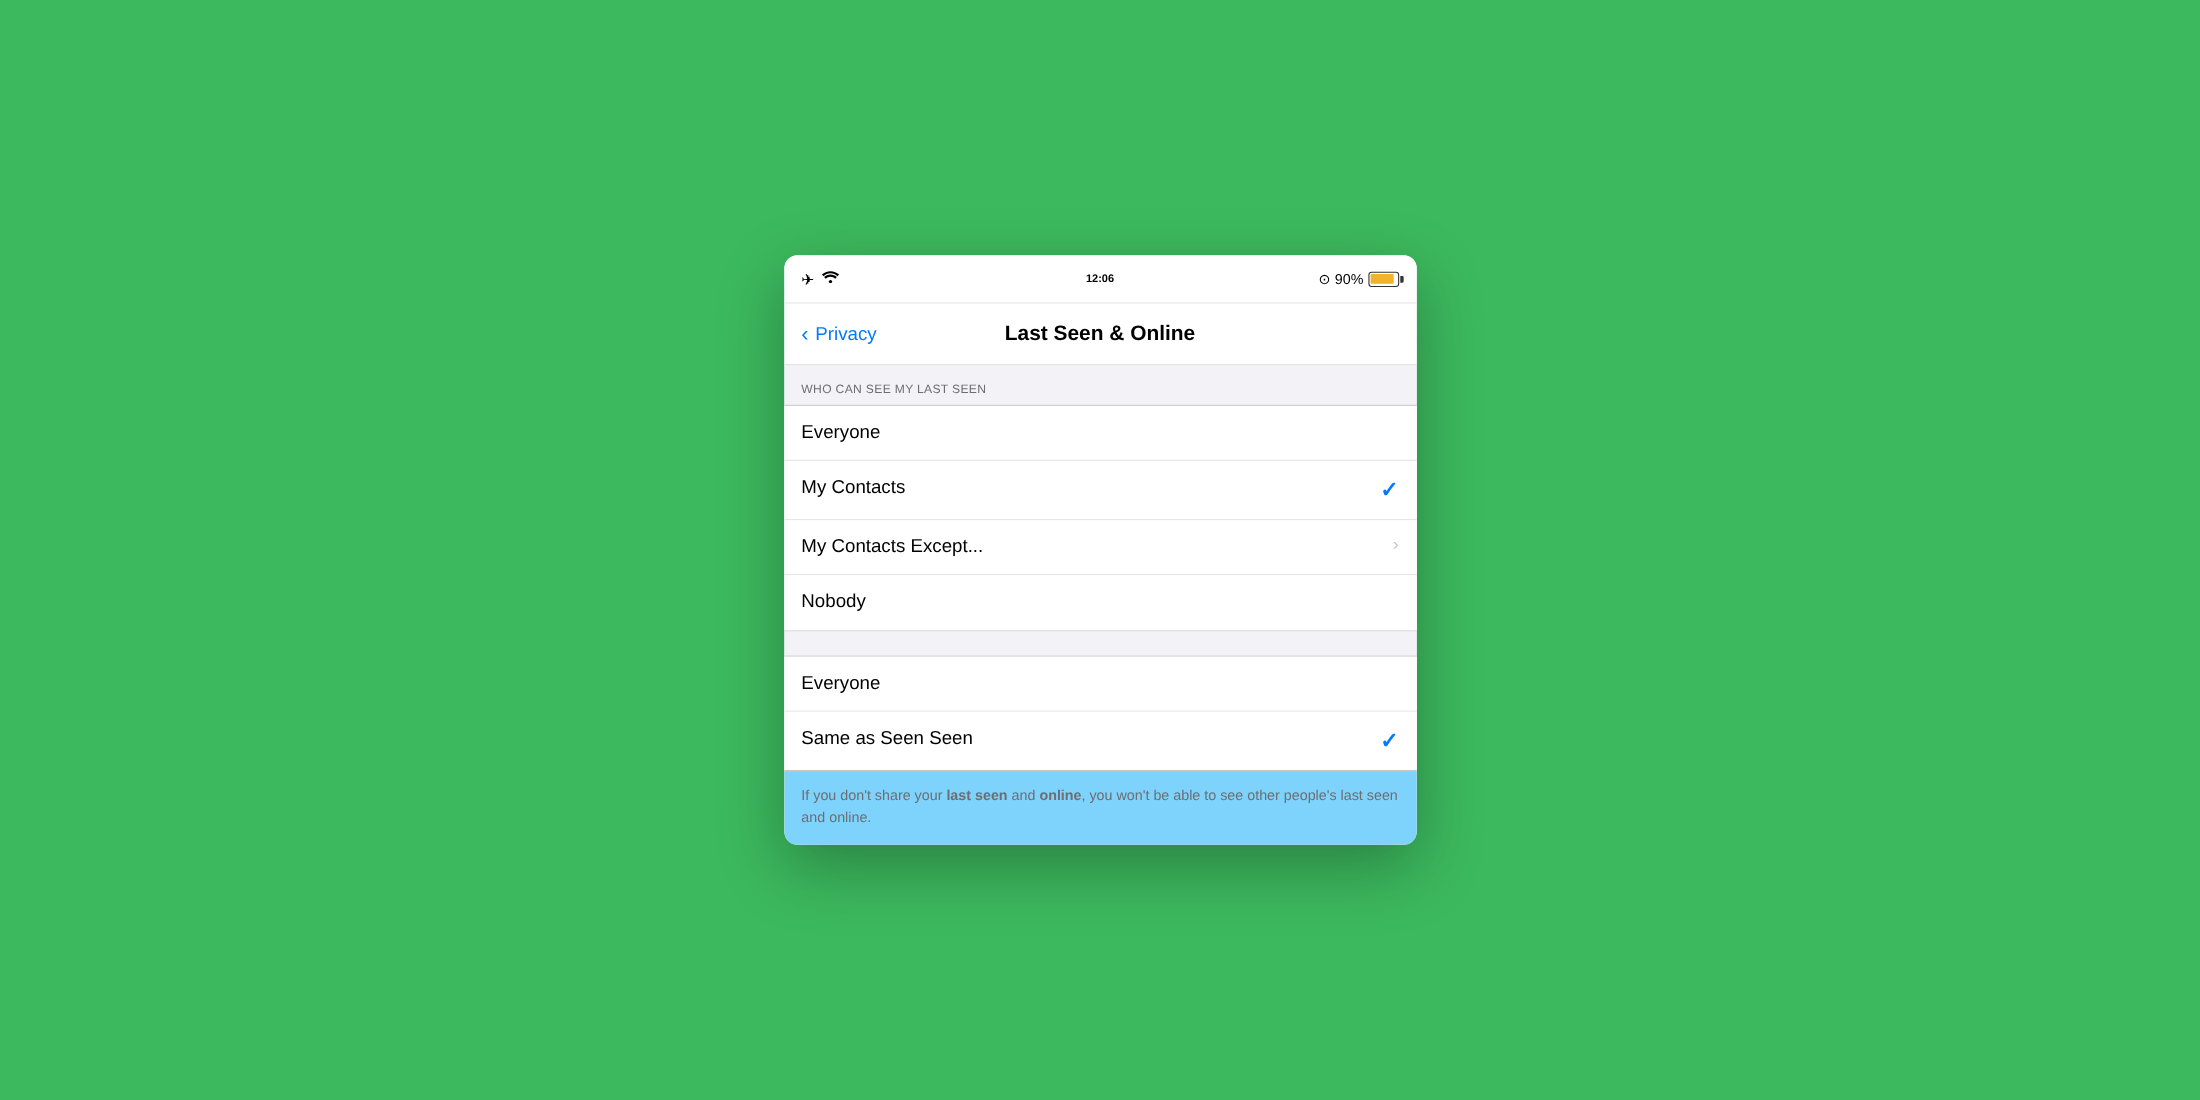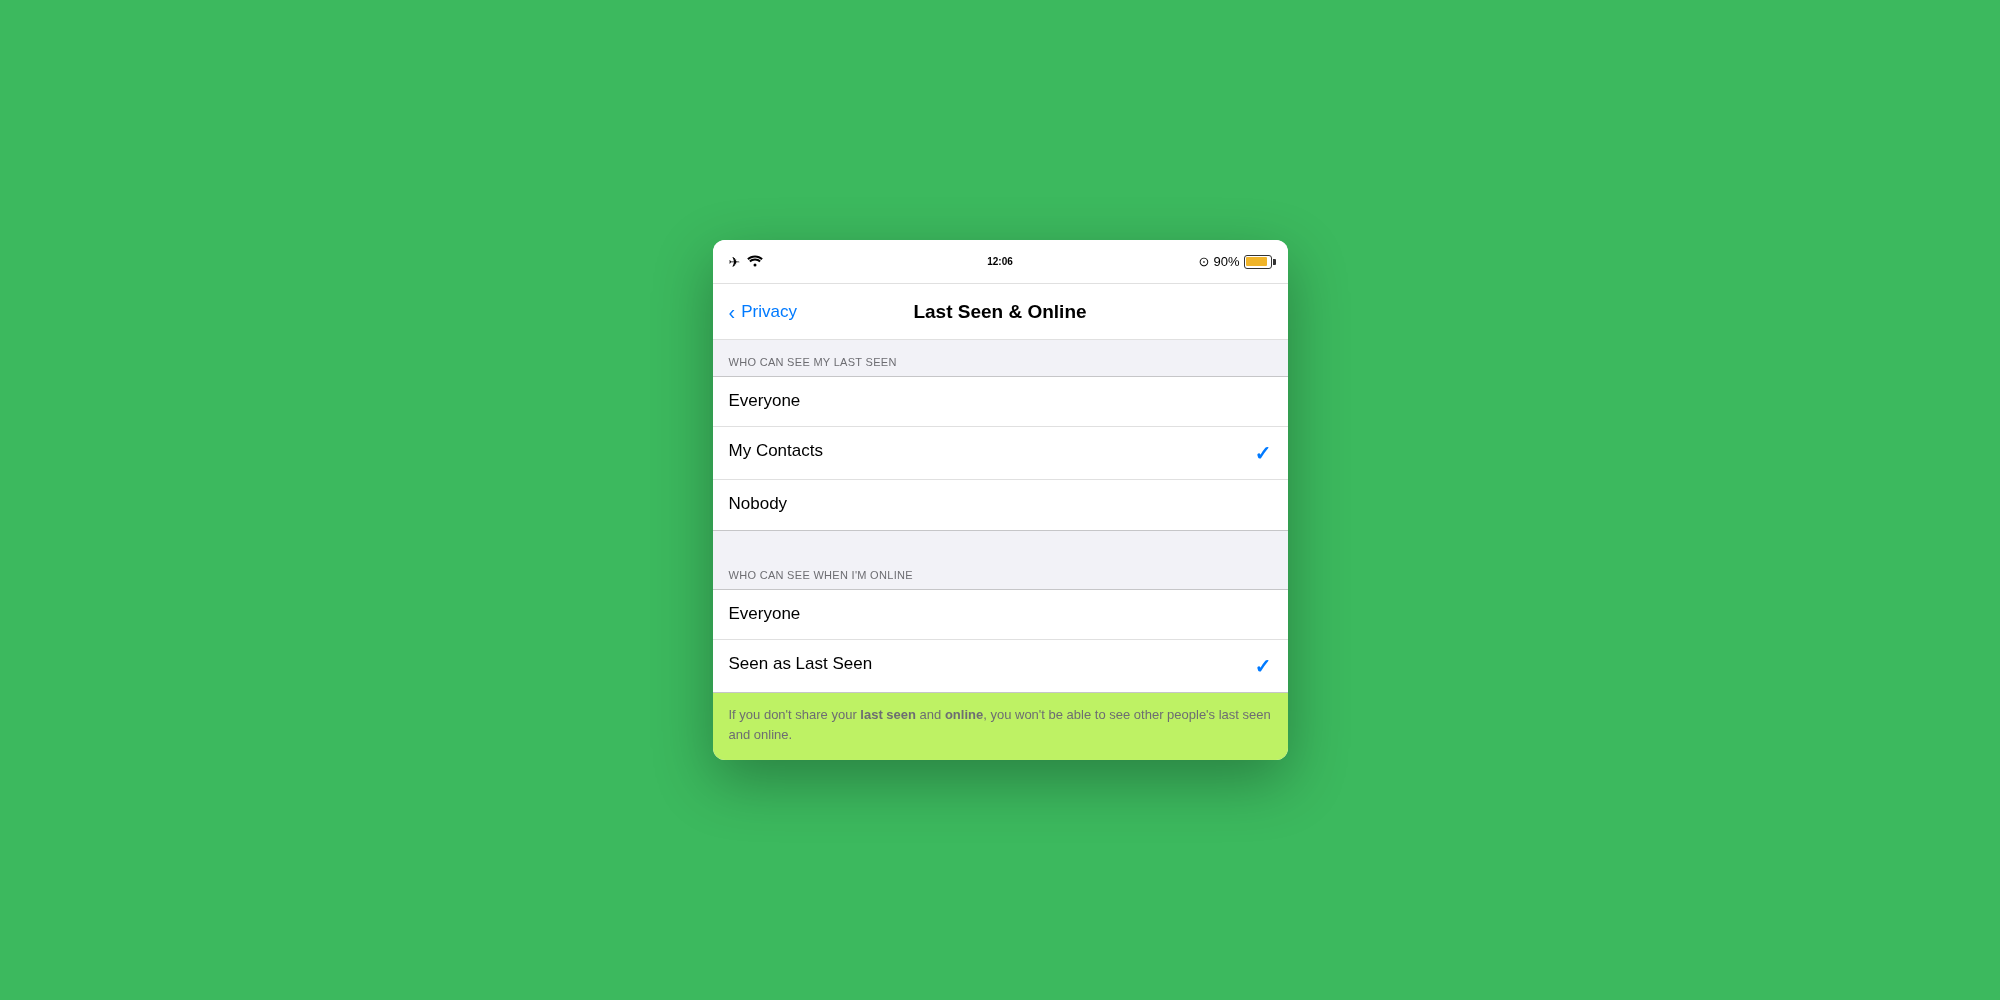--- a/index.html
+++ b/index.html
@@ -179,21 +179,21 @@
 
     .section-gap {
       height: 22px;
       background: #f2f2f7;
     }
 
     .footer-text {
       padding: 12px 16px 16px 16px;
       font-size: 13px;
       color: #6d6d72;
-      background: #bef264;
+      background: #7dd3fc;
       line-height: 1.5;
     }
 
     .footer-text strong {
       color: #6d6d72;
       font-weight: 600;
     }
 
     .content-inner {
       position: relative;
@@ -239,34 +239,37 @@
 
     <div class="list-group">
       <div class="list-item">
         <span class="list-item-label">Everyone</span>
       </div>
       <div class="list-item">
         <span class="list-item-label">My Contacts</span>
         <span class="checkmark">✓</span>
       </div>
       <div class="list-item">
+        <span class="list-item-label">My Contacts Except...</span>
+        <span class="chevron-right">›</span>
+      </div>
+      <div class="list-item">
         <span class="list-item-label">Nobody</span>
       </div>
     </div>
 
     <div class="section-gap"></div>
 
-    <div class="section-header">WHO CAN SEE WHEN I'M ONLINE</div>
 
     <div class="list-group">
       <div class="list-item">
         <span class="list-item-label">Everyone</span>
       </div>
       <div class="list-item">
-        <span class="list-item-label">Seen as Last Seen</span>
+        <span class="list-item-label">Same as Seen Seen</span>
         <span class="checkmark">✓</span>
       </div>
     </div>
 
     <div class="footer-text">
       If you don't share your <strong>last seen</strong> and <strong>online</strong>, you won't be able to see other people's last seen and online.
     </div>
 
   </div>
 

